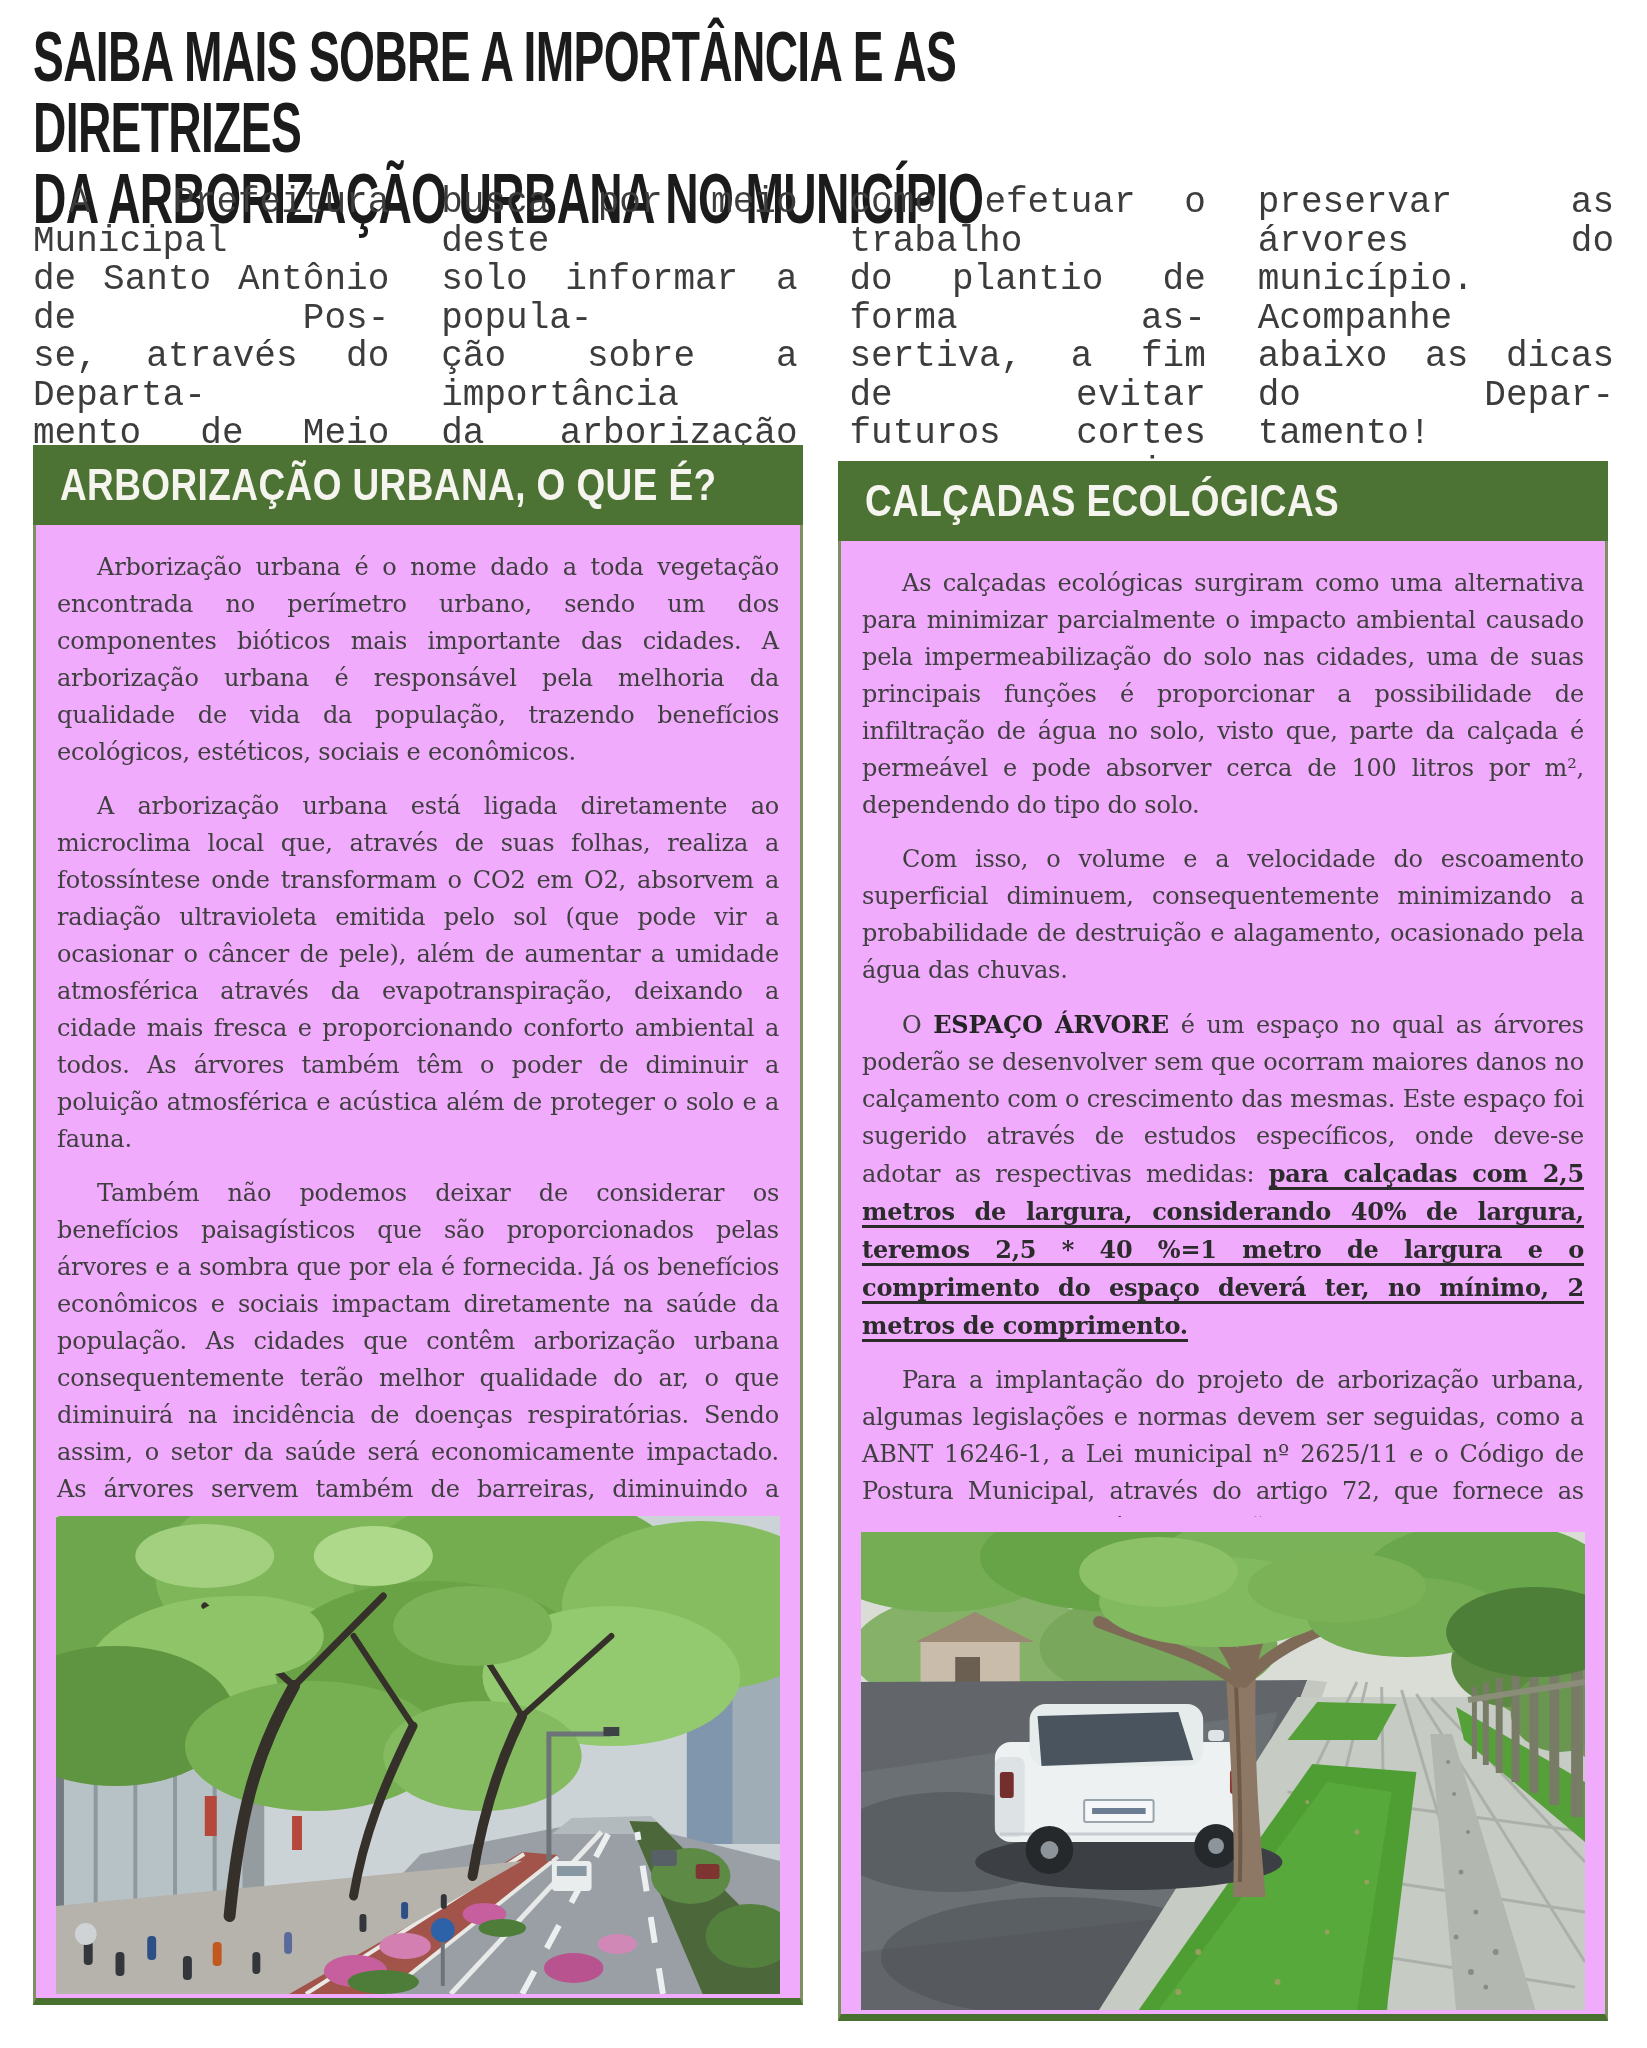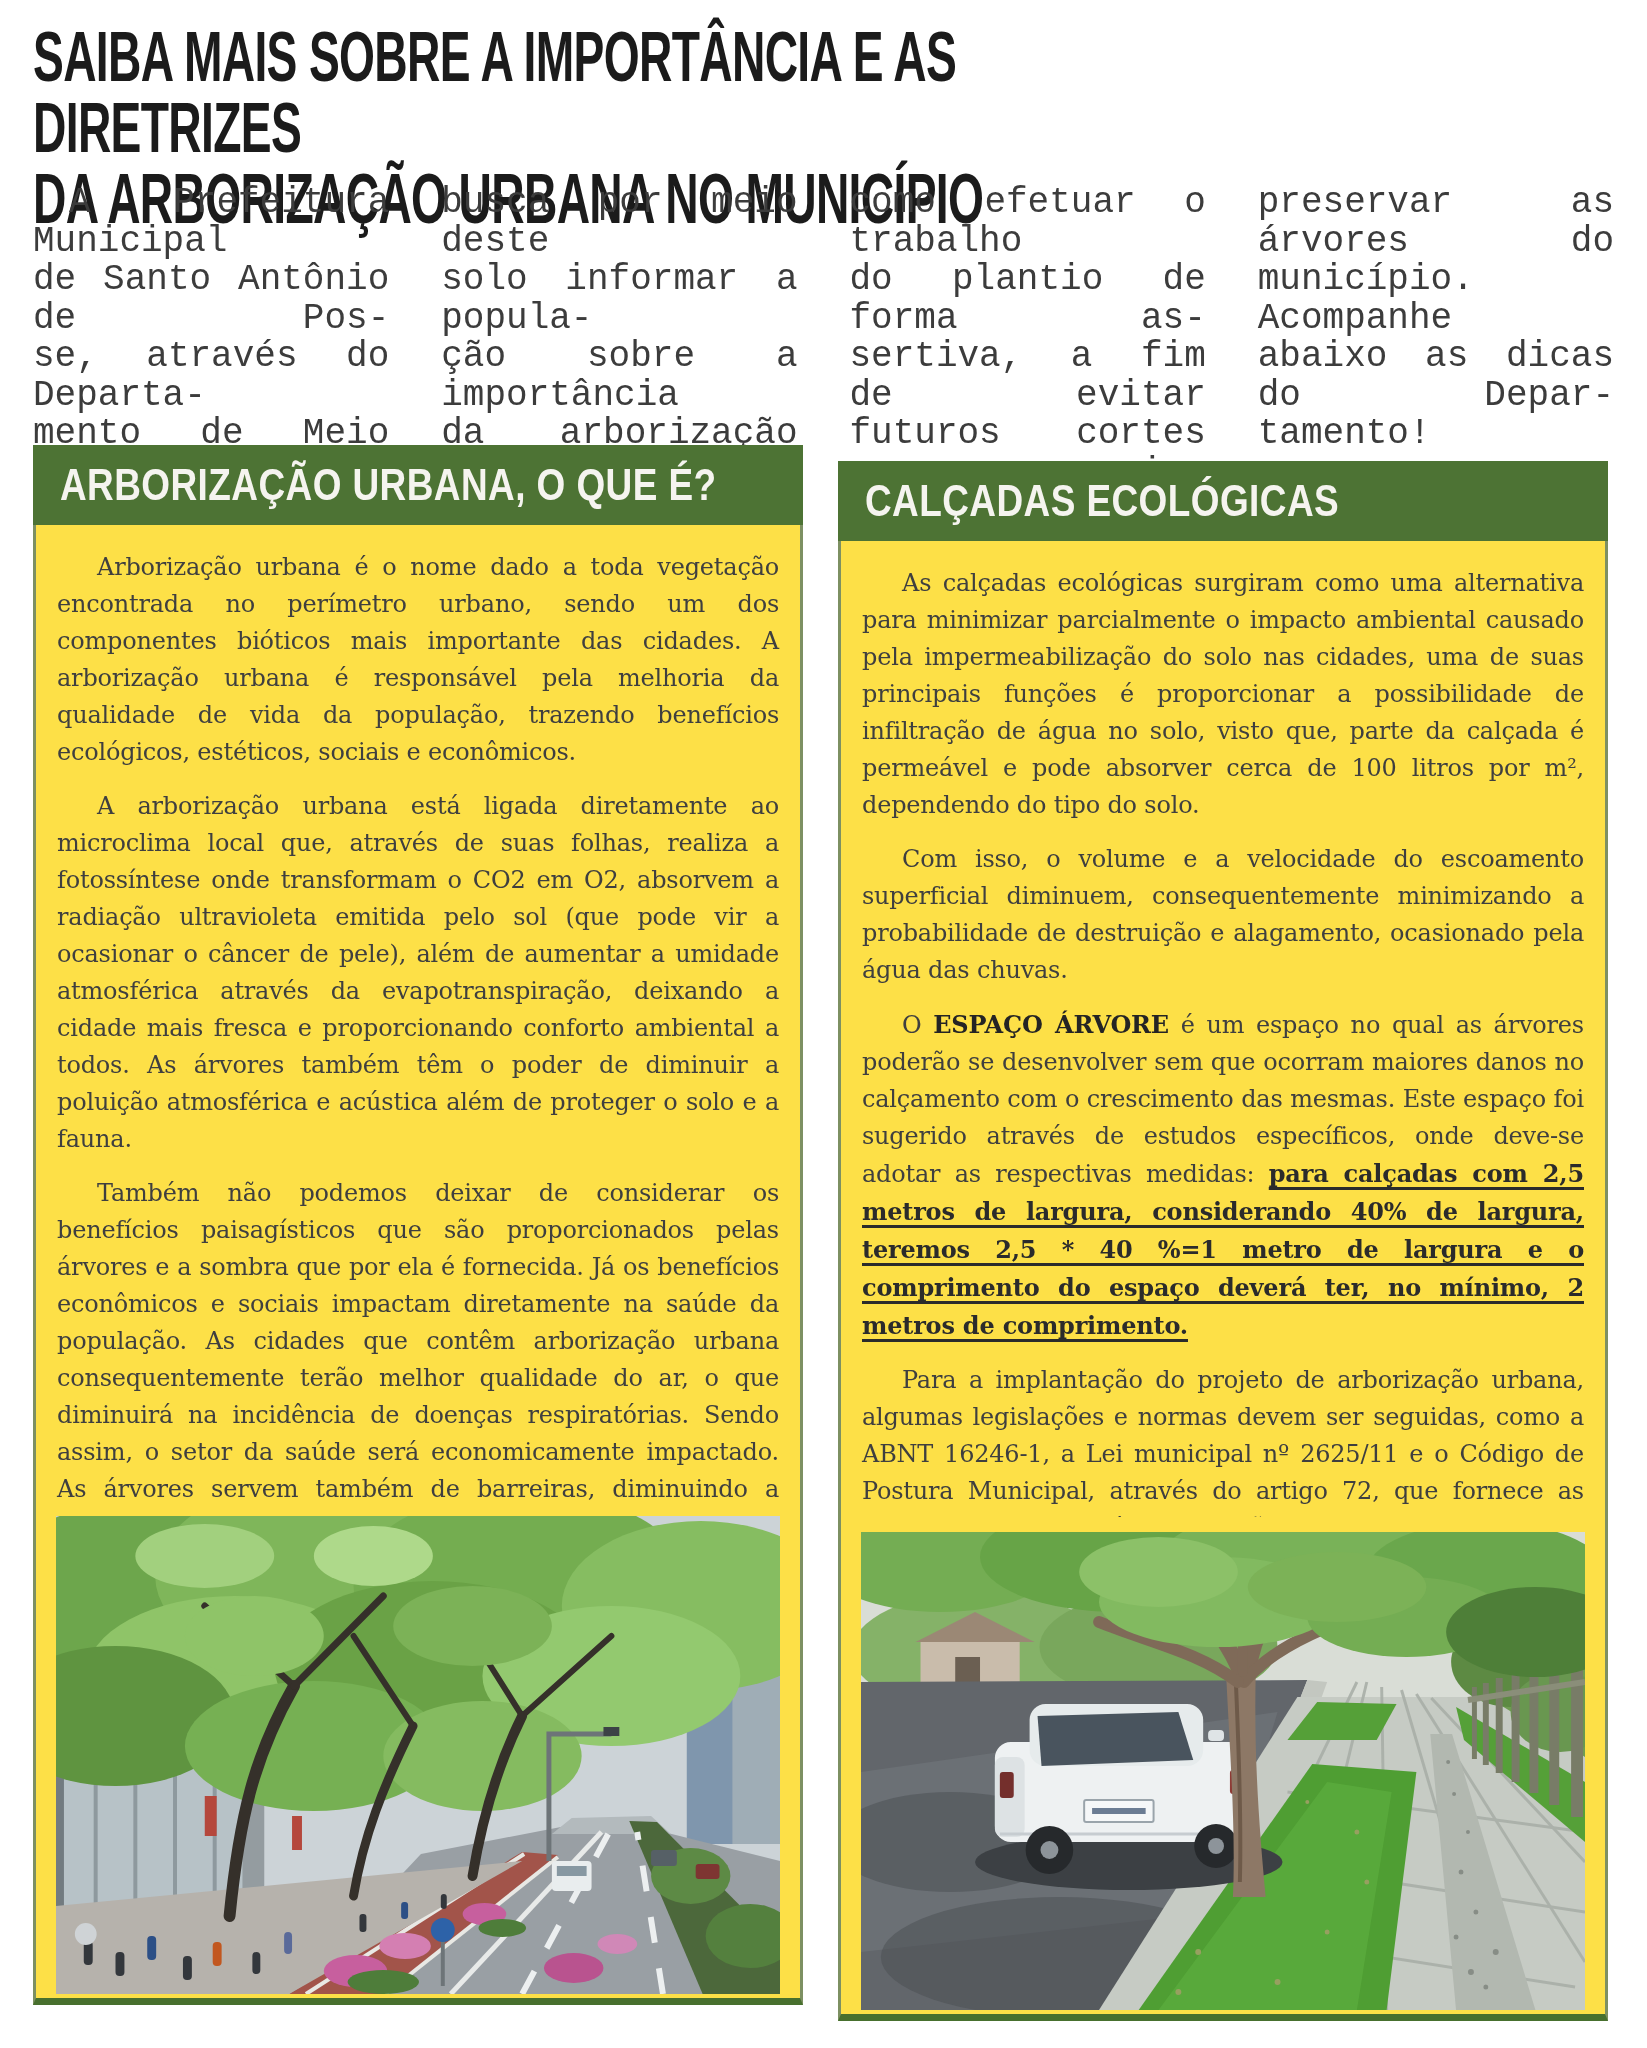--- a/index.html
+++ b/index.html
@@ -22,21 +22,21 @@
   }
   .intro-col{
     flex:1 1 0;
     font-size:36px;line-height:38.5px;color:#3c3c3c;
     white-space:pre-line;
     text-align:justify;text-align-last:justify;font-family:Liberation Mono, monospace;
   }
   .intro-col.first{text-indent:36px;}
   .box{
     position:absolute;top:445px;width:770px;height:1560px;
-    box-sizing:border-box;background:#fde047;
+    box-sizing:border-box;background:#f0abfc;
     border:3px solid var(--box-border,#7d9062);
     border-bottom:7px solid var(--box-border-bottom,#48702e);
   }
   .box.left{left:33px;}
   .box.right{left:838px;margin-top:16px;}
   .box-header{
     height:80px;margin:-3px -3px 0 -3px;
     background:var(--header-green,#4d7334);
     display:flex;align-items:center;padding-left:27px;overflow:hidden;
   }

